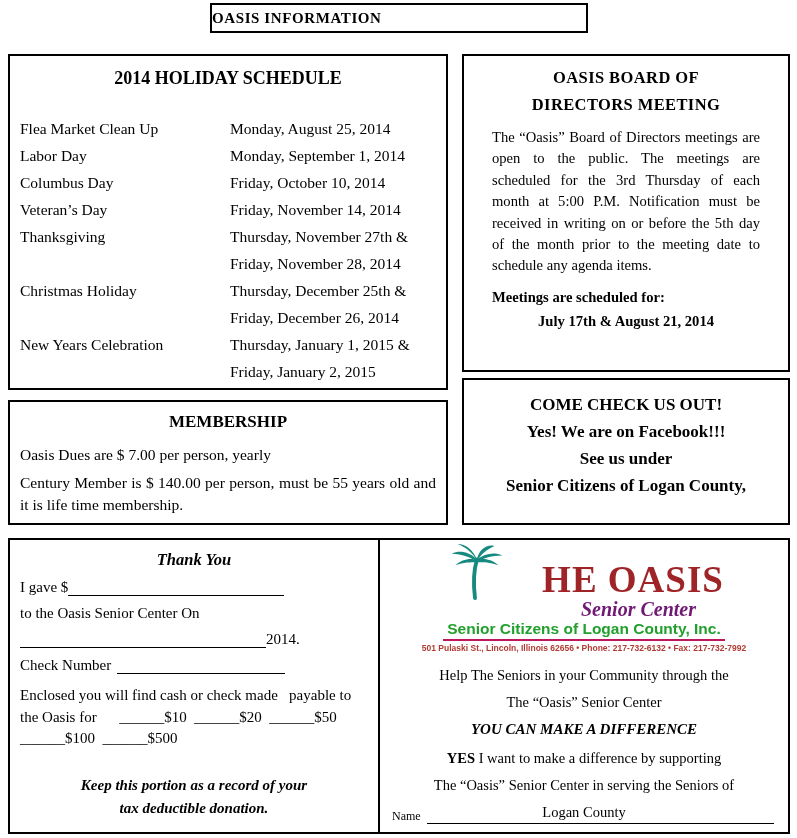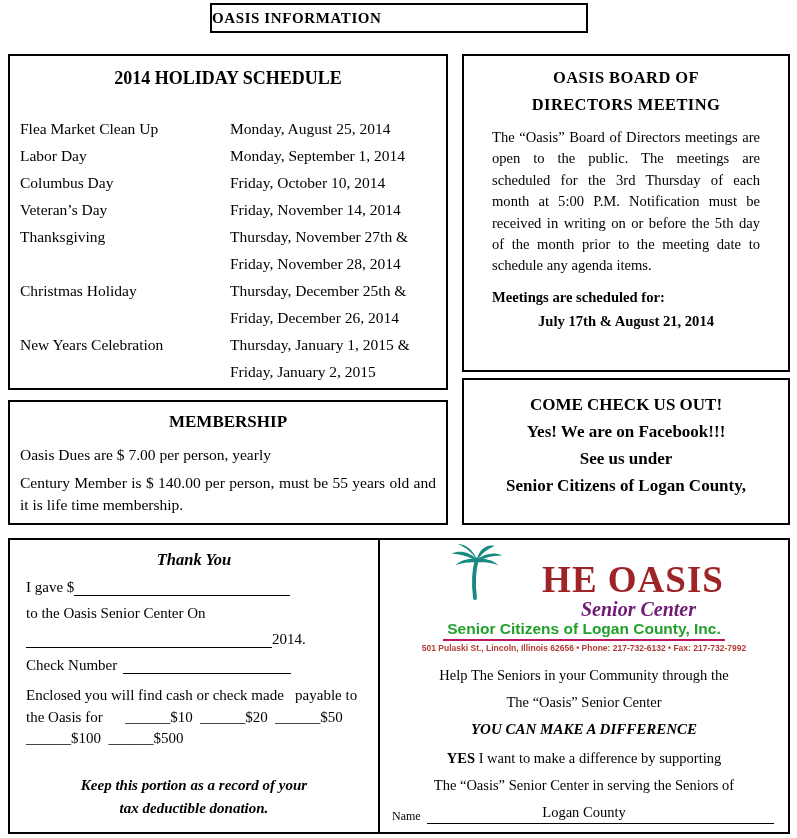--- a/index.html
+++ b/index.html
@@ -34,21 +34,21 @@
   .facebook-box { left:462px; top:378px; width:328px; height:147px; padding-top:11px; text-align:center; }
   .fb-line { font-weight:bold; font-size:17px; line-height:27px; }
 
   
   .membership-box { left:8px; top:400px; width:440px; height:125px; padding:6px 10px; }
   .membership-title { text-align:center; font-weight:bold; font-size:17px; margin-top:4px; }
   .membership-line1 { margin-top:14px; font-size:15.5px; }
   .membership-line2 { margin-top:8px; font-size:15.5px; line-height:22px; text-align:justify; }
 
   
-  .thankyou-box { left:8px; top:538px; width:372px; height:296px; padding:6px 16px; font-size:15px; }
+  .thankyou-box { left:8px; top:538px; width:372px; height:296px; padding:6px 10px; font-size:15px; }
   .ty-title { text-align:center; font-weight:bold; font-style:italic; font-size:16.5px; margin-top:4px; }
   .ty-line { margin-top:9px; display:flex; align-items:flex-end; }
   .blank { display:inline-block; border-bottom:1px solid #000; height:1.05em; }
   .b-gave { width:216px; }
   .b-year { width:246px; }
   .b-check { width:168px; margin-left:6px; }
   .ty-enclosed { margin-top:11px; white-space:pre-wrap; line-height:21.5px; }
   .ty-keep { margin-top:24px; text-align:center; font-weight:bold; font-style:italic; font-size:15px; line-height:23px; }
 
   

